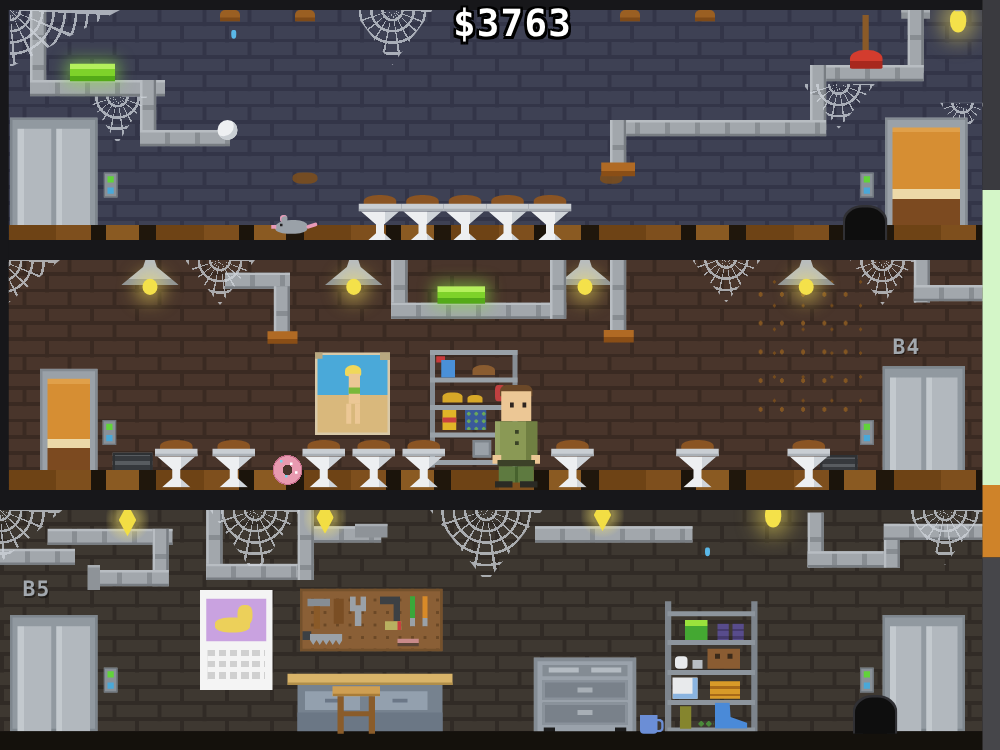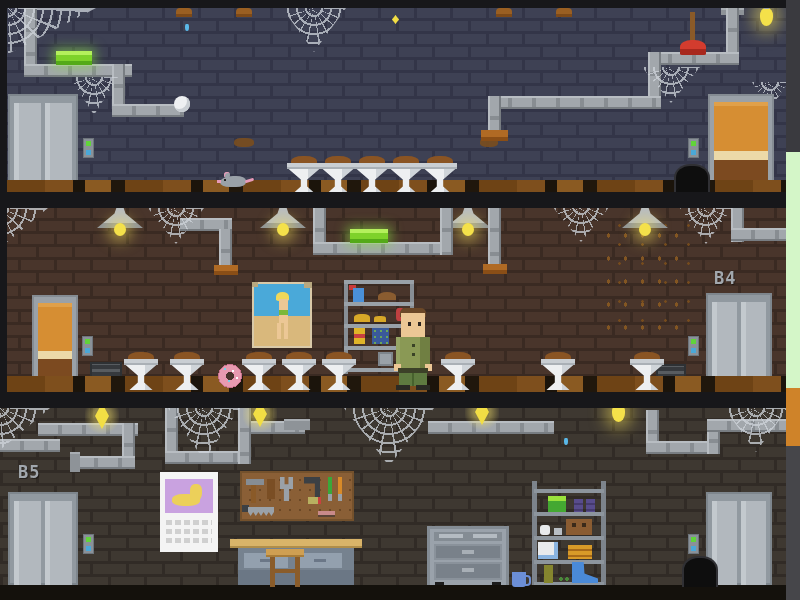--- a/index.html
+++ b/index.html
@@ -211,20 +211,21 @@
   <div class="bar" style="left:0;top:0;width:786px;height:8px"></div>
   <div class="bar" style="left:0;top:192px;width:786px;height:16px"></div>
   <div class="bar" style="left:0;top:392px;width:786px;height:16px"></div>
   <div class="bar" style="left:0;top:8px;width:7px;height:384px"></div>
 
   <div class="rs" style="left:786px;top:0;width:14px;height:152px;background:#3a3a3f"></div>
   <div class="rs" style="left:786px;top:152px;width:14px;height:236px;background:#d4f6c8"></div>
   <div class="rs" style="left:786px;top:388px;width:14px;height:58px;background:#cf8329"></div>
   <div class="rs" style="left:786px;top:446px;width:14px;height:154px;background:#46464a"></div>
 
+  <div class="money" style="left:330px;top:2px">$3763</div>
 
   <div class="webL" style="left:8px;top:8px;width:88px;height:46px"></div>
   <div class="webH" style="left:282px;top:8px;width:64px;height:44px"></div>
   <div class="webH" style="left:70px;top:77px;width:48px;height:38px"></div>
   <div class="webH" style="left:642px;top:67px;width:58px;height:36px"></div>
   <div class="webH" style="left:752px;top:82px;width:36px;height:28px"></div>
 
   <div class="pv" style="left:24px;top:8px;width:13px;height:58px"></div>
   <div class="ph" style="left:24px;top:64px;width:108px;height:13px"></div>
   <div class="greenlamp" style="left:56px;top:51px;width:36px;height:14px"></div>

